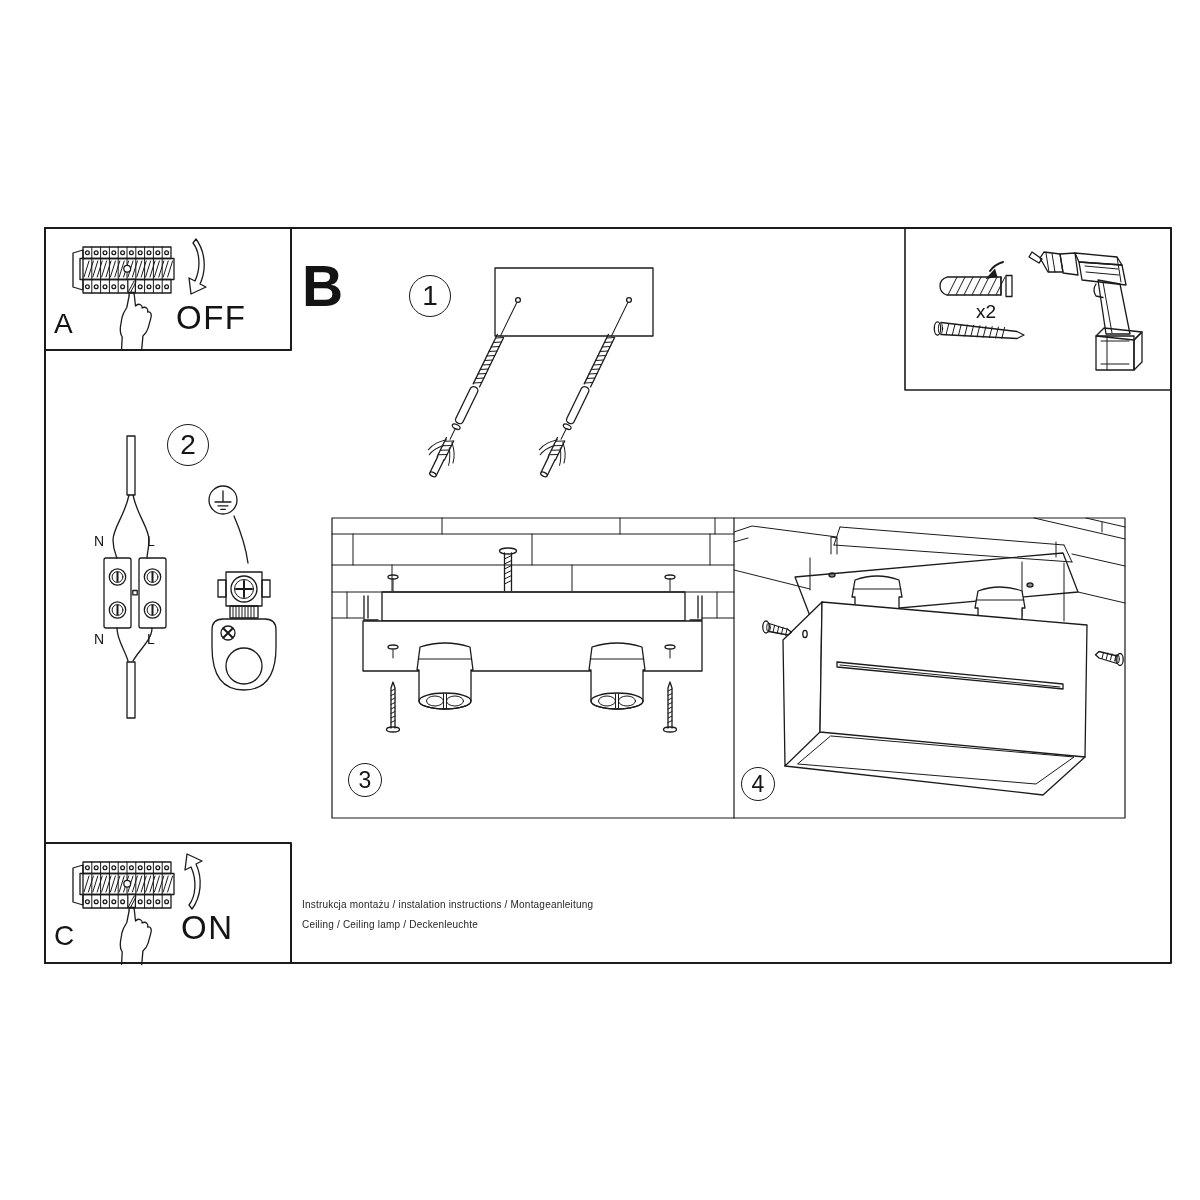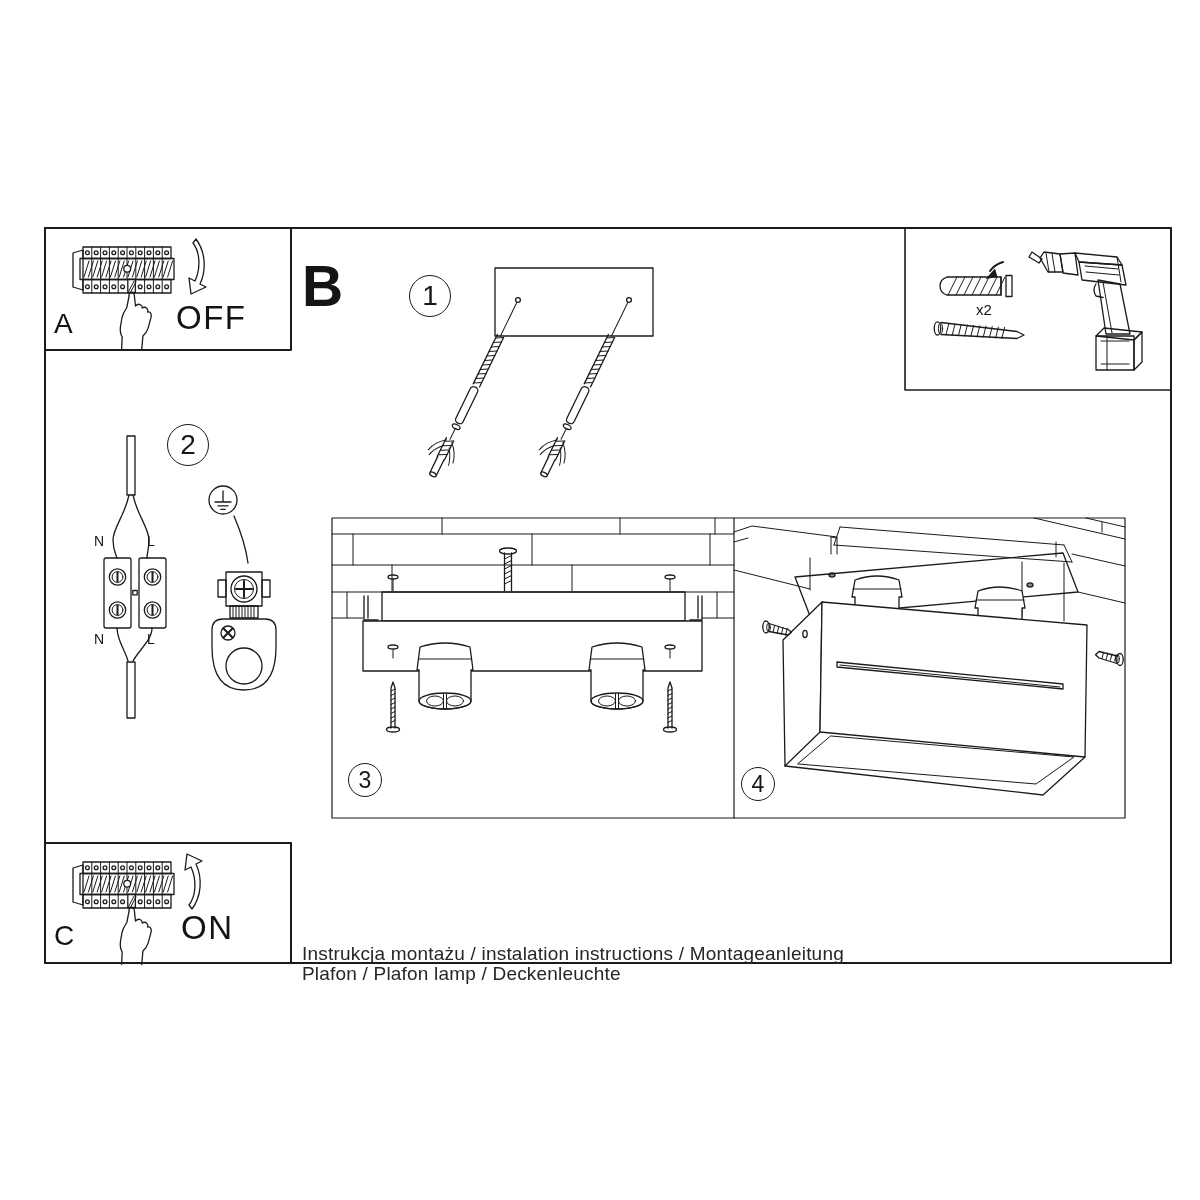--- a/index.html
+++ b/index.html
@@ -12,27 +12,27 @@
   svg .thin{stroke-width:1;}
   svg .th2{stroke-width:2;}
   svg .gray{stroke:#8d8d8d;}
   svg .frame{stroke-width:2;}
   svg .frame2{stroke-width:1.6;}
   svg .frame3{stroke-width:1.2;}
   .lbl{position:absolute;color:#141414;line-height:1;white-space:nowrap;}
   .letter{font-size:28px;}
   .big-letter{font-size:57px;font-weight:bold;}
   .action{font-size:33px;letter-spacing:1.5px;}
-  .qty{font-size:15px;}
+  .qty{font-size:19px;}
   .wire{font-size:14px;}
   .badge{position:absolute;border:1.6px solid #1b1b1b;border-radius:50%;
          display:flex;align-items:center;justify-content:center;background:#fff;}
   .badge.lg{width:40px;height:40px;font-size:28px;}
   .badge.sm{width:32px;height:32px;font-size:23px;}
-  .footer-line{position:absolute;font-size:19px;color:#262626;letter-spacing:0.2px;margin-top:44px;}
+  .footer-line{position:absolute;font-size:10px;color:#262626;letter-spacing:0.2px;}
 </style>
 </head>
 <body>
 
 <div class="sheet">
 
 <svg width="1200" height="1200" viewBox="0 0 1200 1200">
   <defs>
     <g id="breaker-assembly">
       <polygon points="-10,6 0,3 0,43 -10,40"></polygon>
@@ -312,15 +312,15 @@
 <div class="badge sm" style="left:741px;top:767px;">
       <span>4</span>
     </div>
 
 <div class="lbl wire" style="left:94px;top:534px;">N</div>
 <div class="lbl wire" style="left:147px;top:534px;">L</div>
 <div class="lbl wire" style="left:94px;top:632px;">N</div>
 <div class="lbl wire" style="left:147px;top:632px;">L</div>
 
 <div class="footer-line" style="left:302px;top:899px;">Instrukcja montażu / instalation instructions / Montageanleitung</div>
-<div class="footer-line" style="left:302px;top:919px;">Plafon / Plafon lamp / Deckenleuchte</div>
+<div class="footer-line" style="left:302px;top:919px;">Ceiling / Ceiling lamp / Deckenleuchte</div>
 
 </div>
 
 </body></html>

